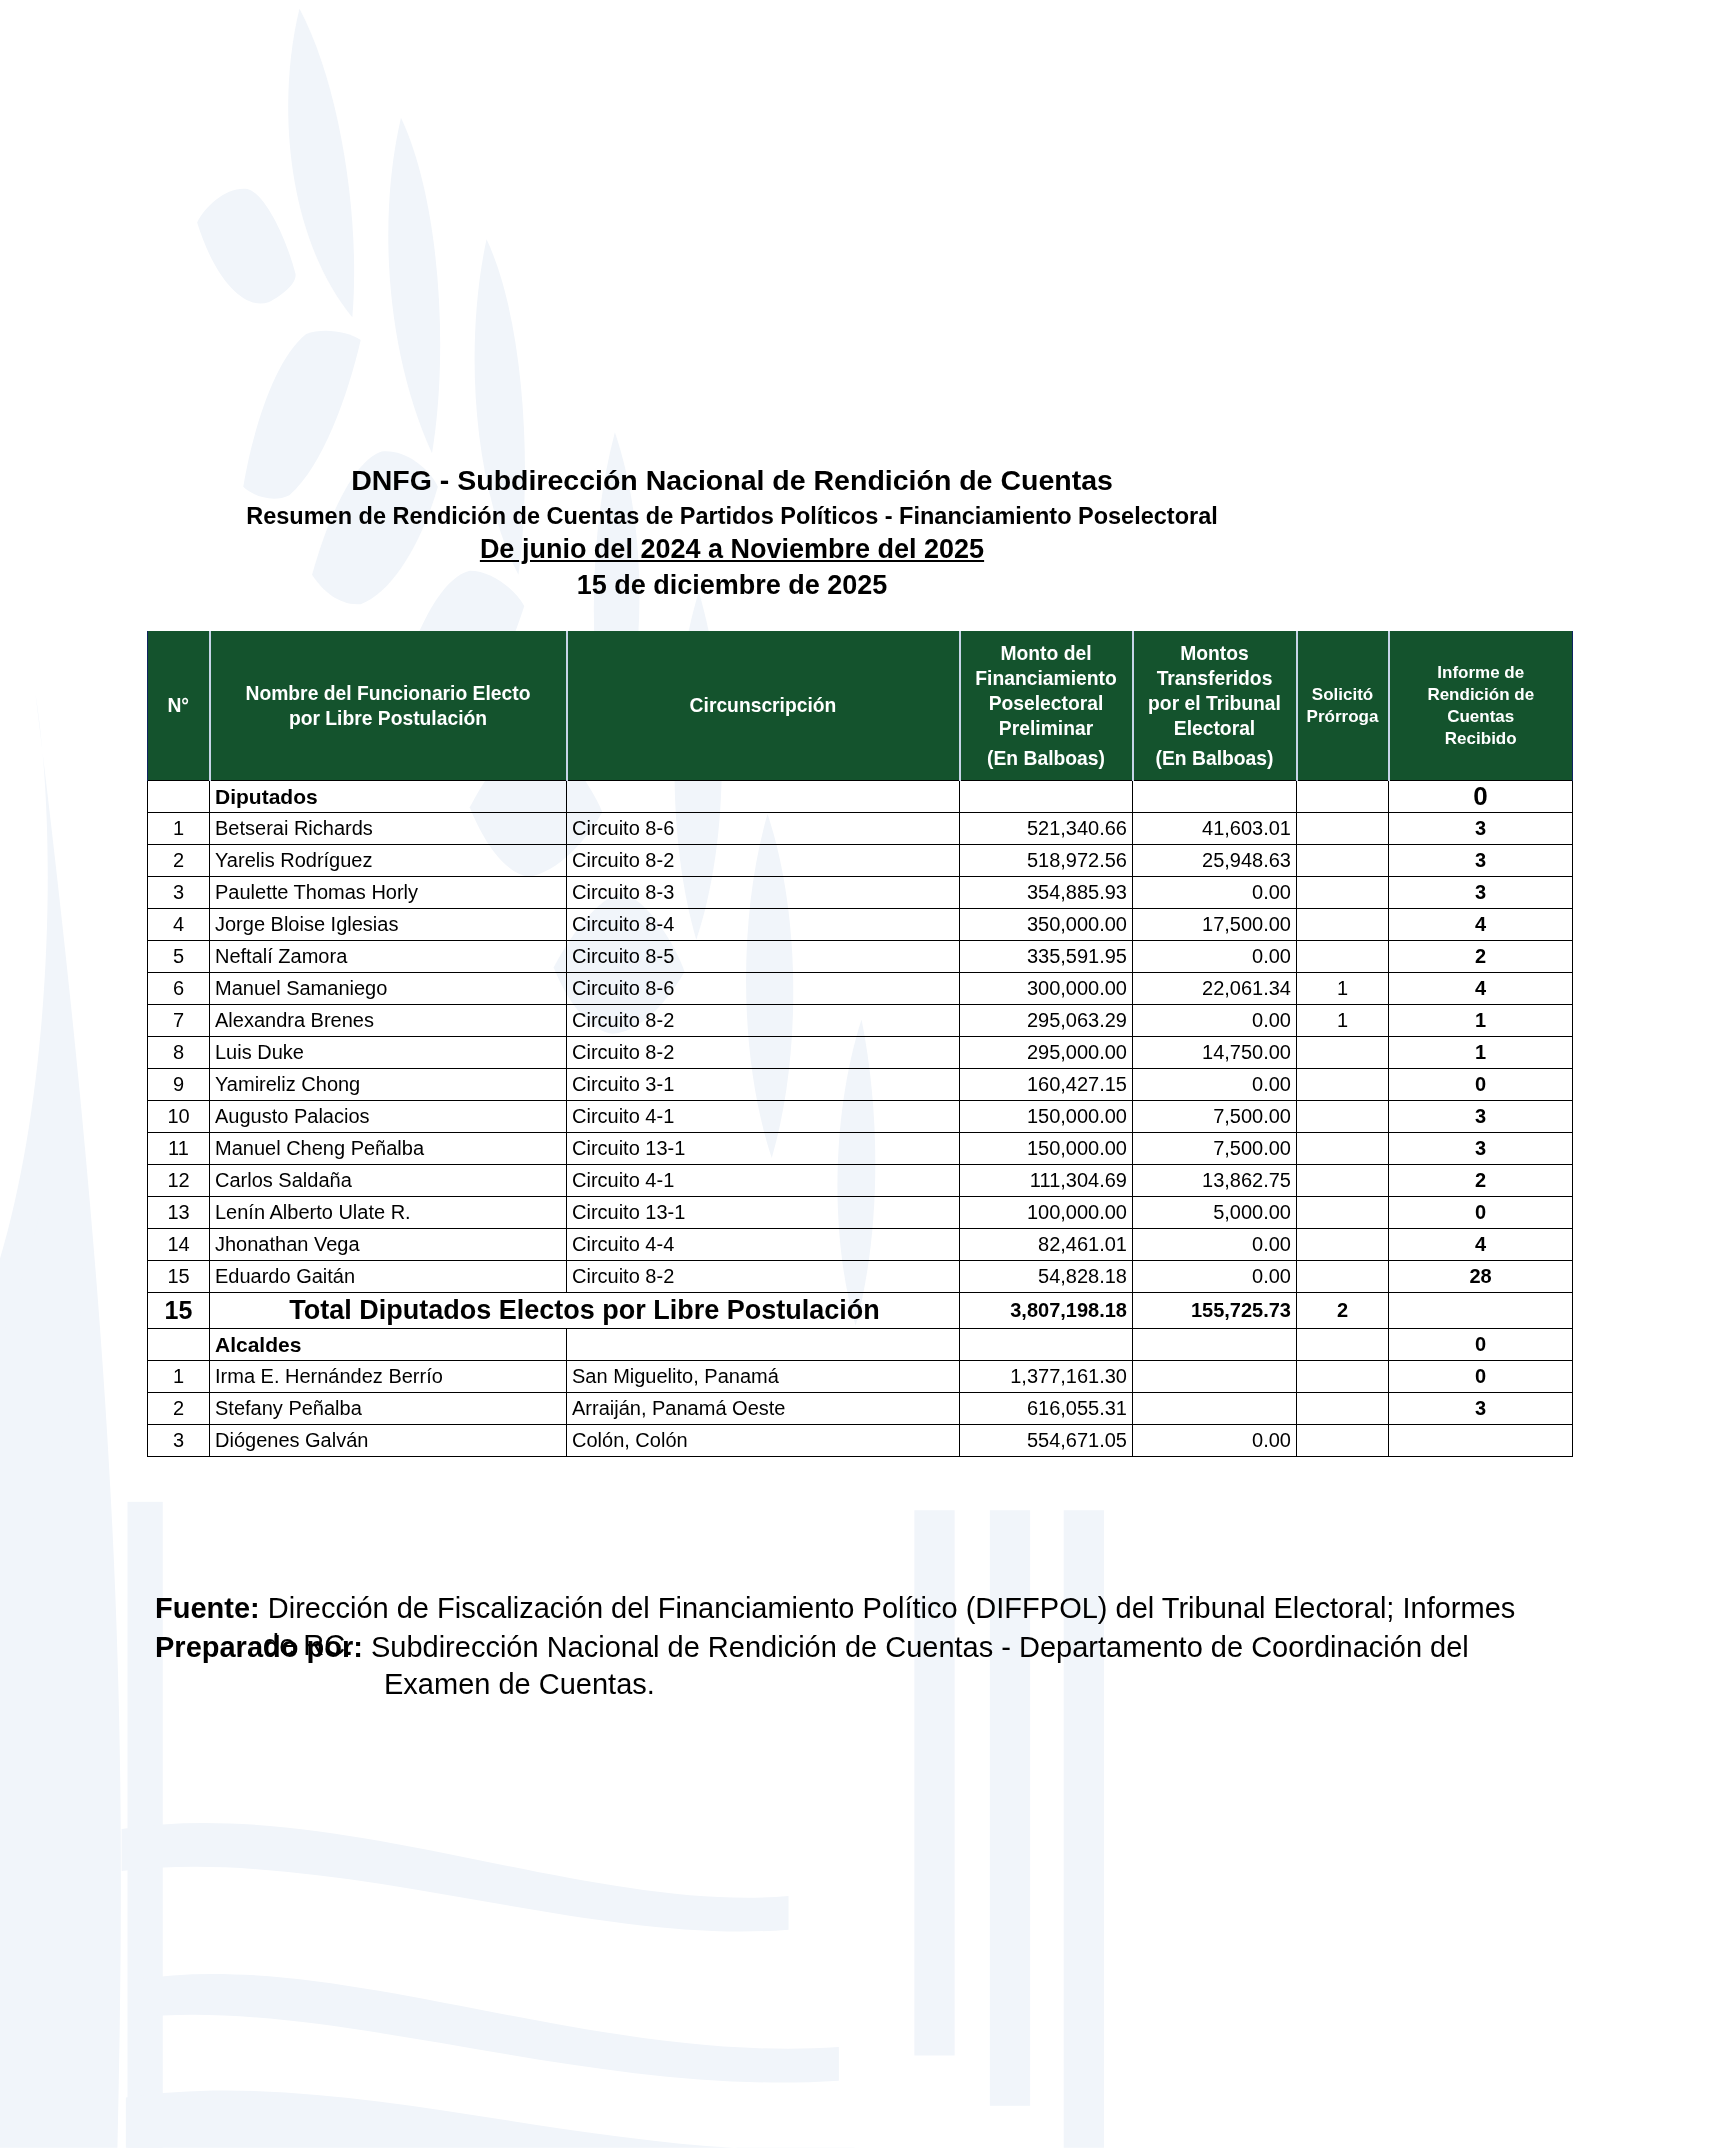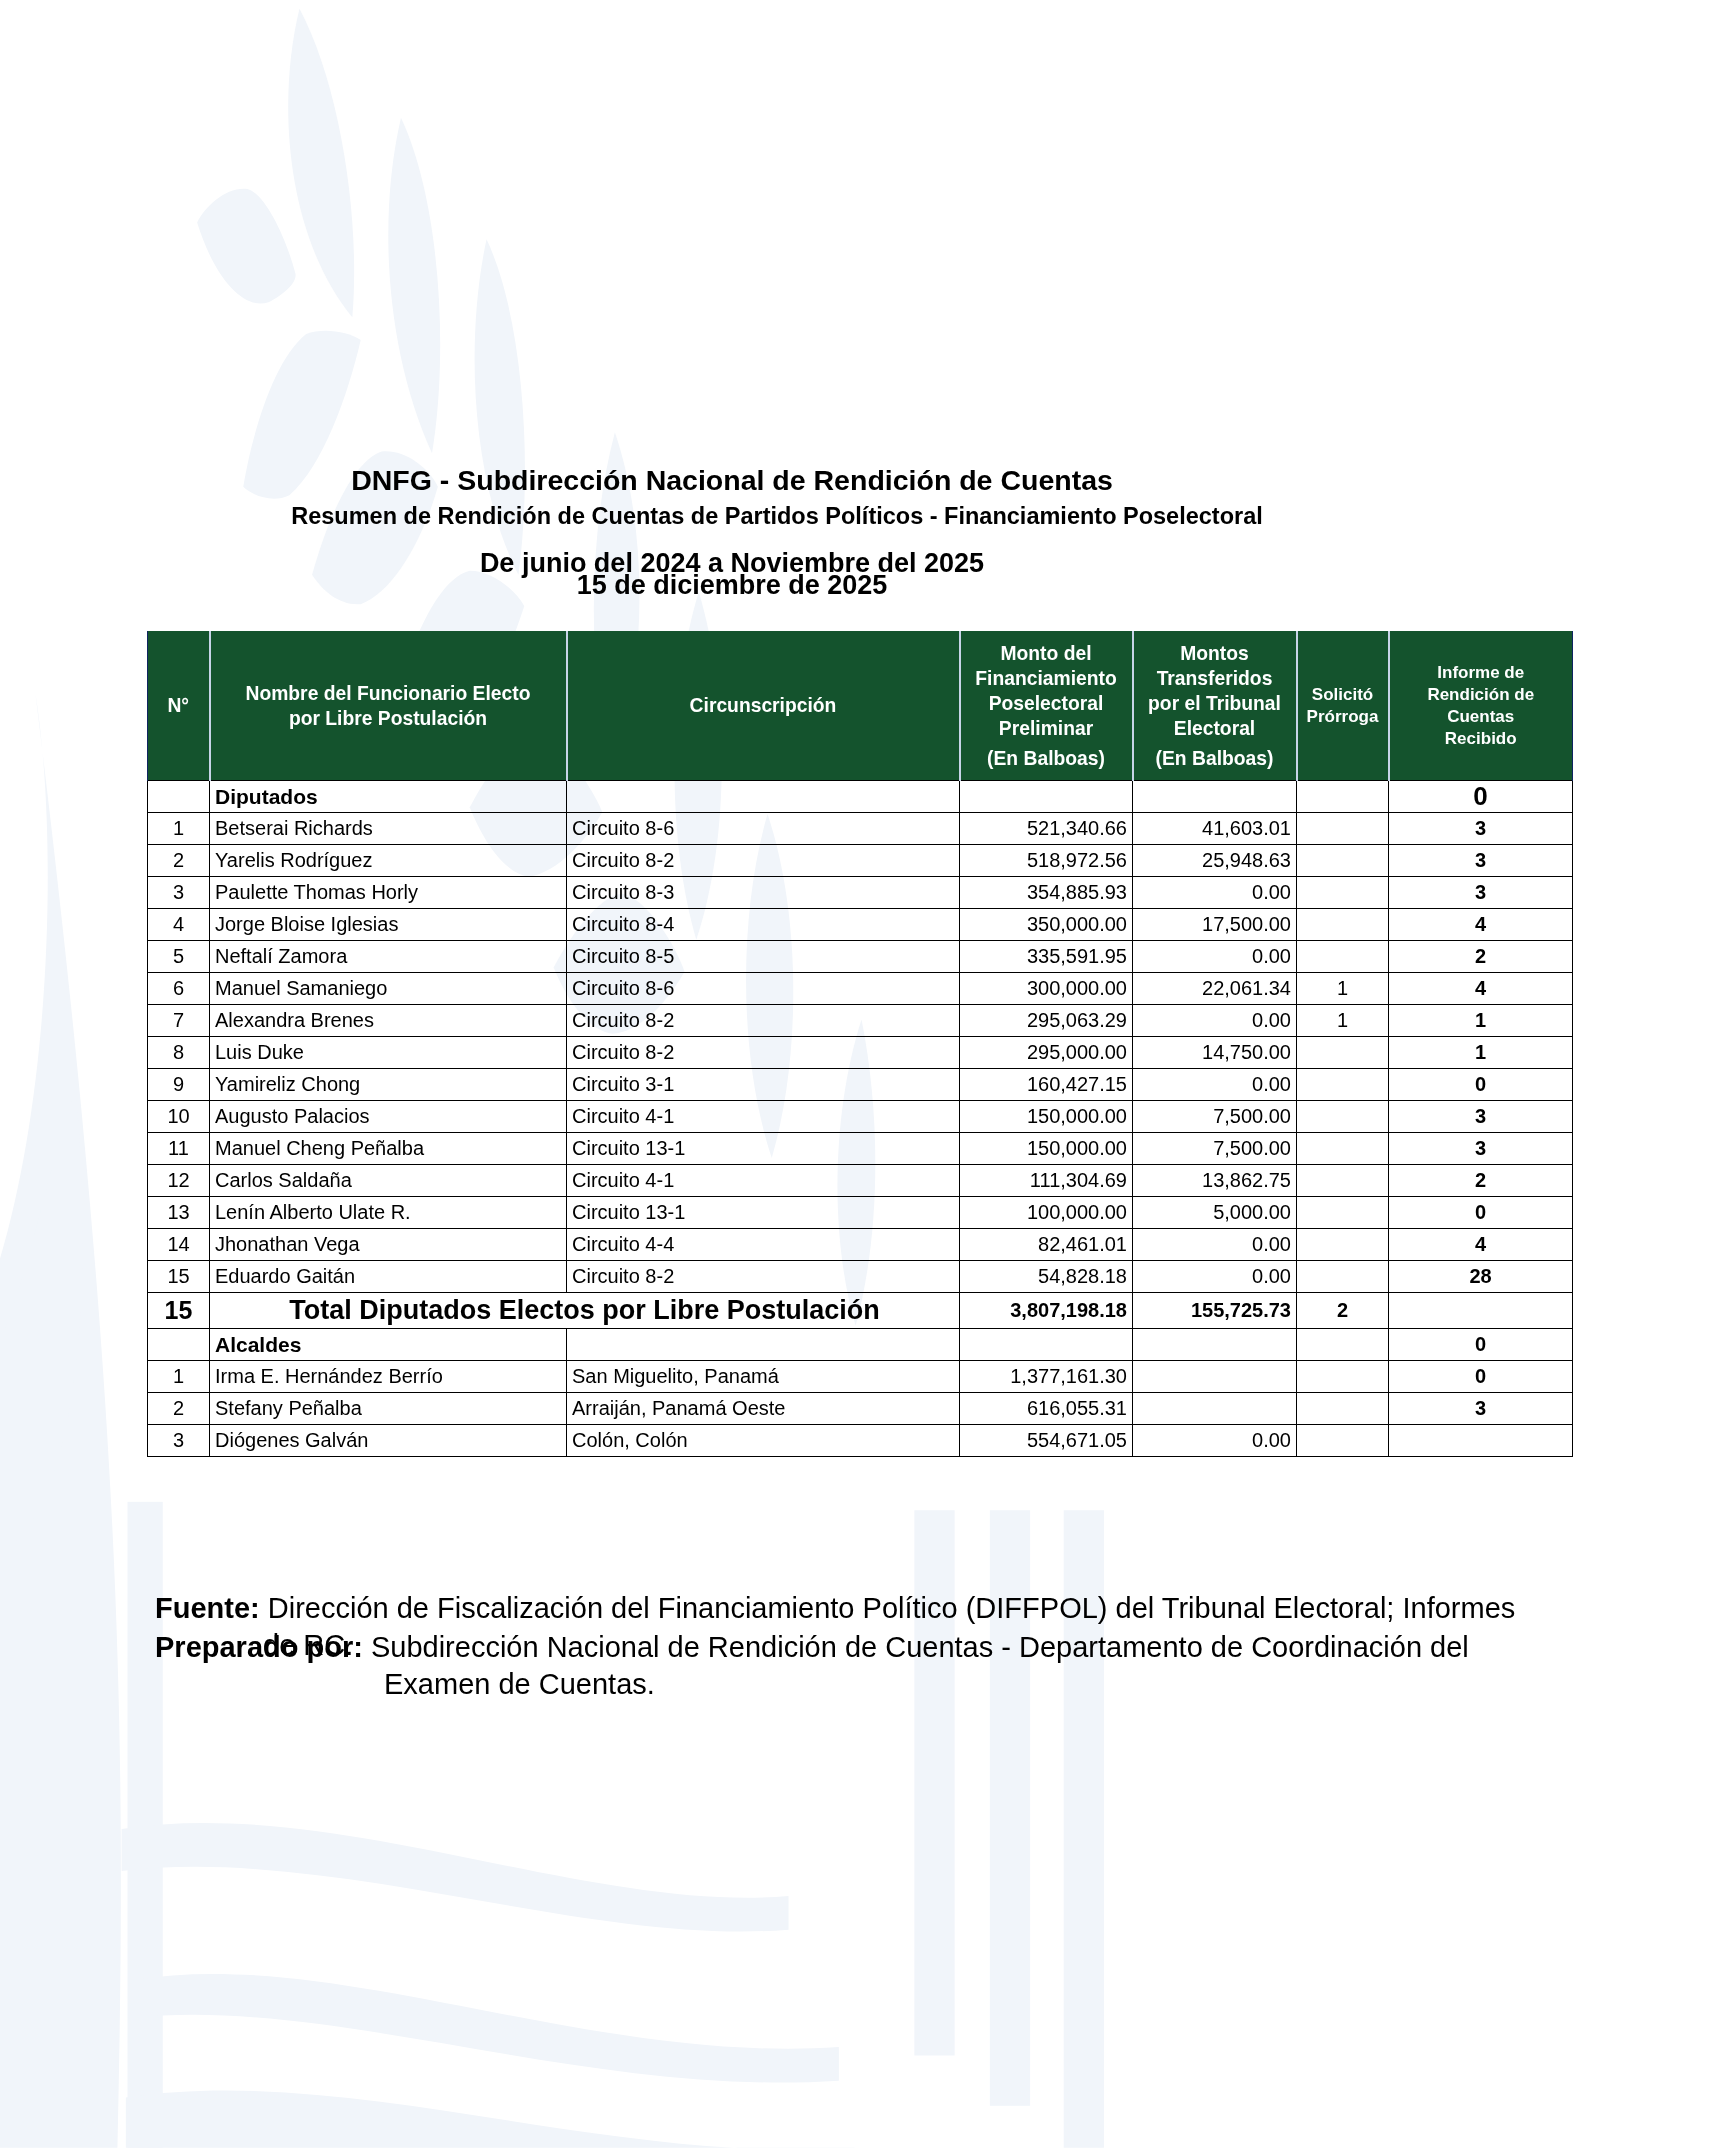--- a/index.html
+++ b/index.html
@@ -4,22 +4,22 @@
 <style>
   html, body { margin: 0; padding: 0; }
   body {
     width: 1718px; height: 2148px; position: relative; overflow: hidden;
     background: #ffffff;
     font-family: "Liberation Sans", sans-serif; color: #000;
   }
   #watermark { position: absolute; left: 0; top: 0; width: 1718px; height: 2148px; z-index: 0; }
   .titles { position: absolute; left: 0; width: 1464px; text-align: center; z-index: 1; font-weight: bold; }
   .t1 { top: 464px; font-size: 28.5px; }
-  .t2 { top: 503px; font-size: 23.5px; padding-left: 45px; }
-  .t3 { top: 548px; font-size: 27px; }
+  .t2 { top: 503px; font-size: 23.5px; }
+  .t3 { top: 534px; font-size: 27px; text-decoration: underline; }
   .t4 { top: 570px; font-size: 27px; }
 
   table.report {
     position: absolute; left: 147px; top: 631px; z-index: 1;
     border-collapse: collapse; table-layout: fixed; width: 1426px;
     font-size: 20px;
   }
   table.report th {
     background: #14532d; color: #fff; font-weight: bold;
     border-left: 2.5px solid #c8d4e8; border-right: 2.5px solid #c8d4e8;

